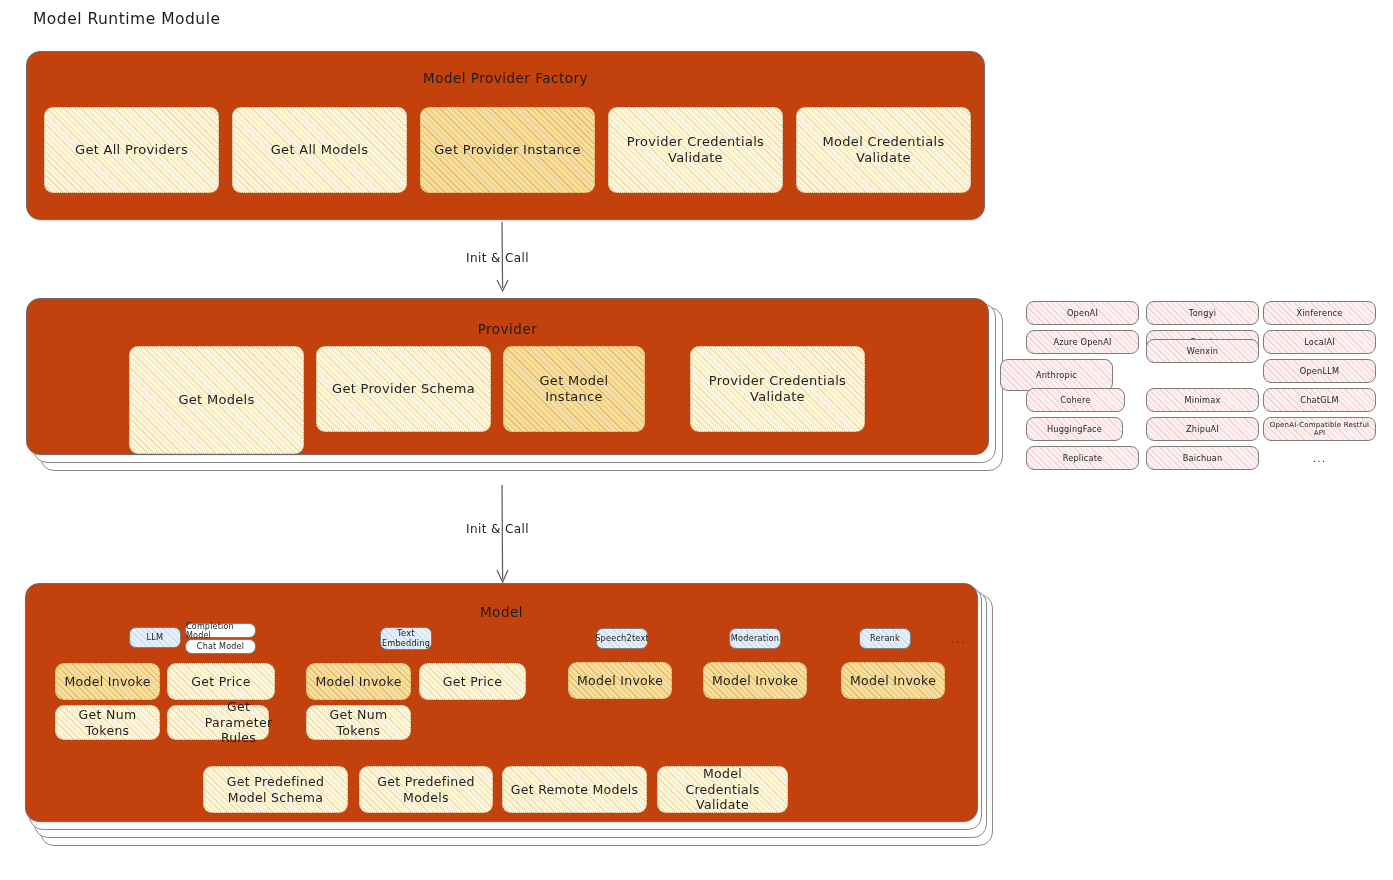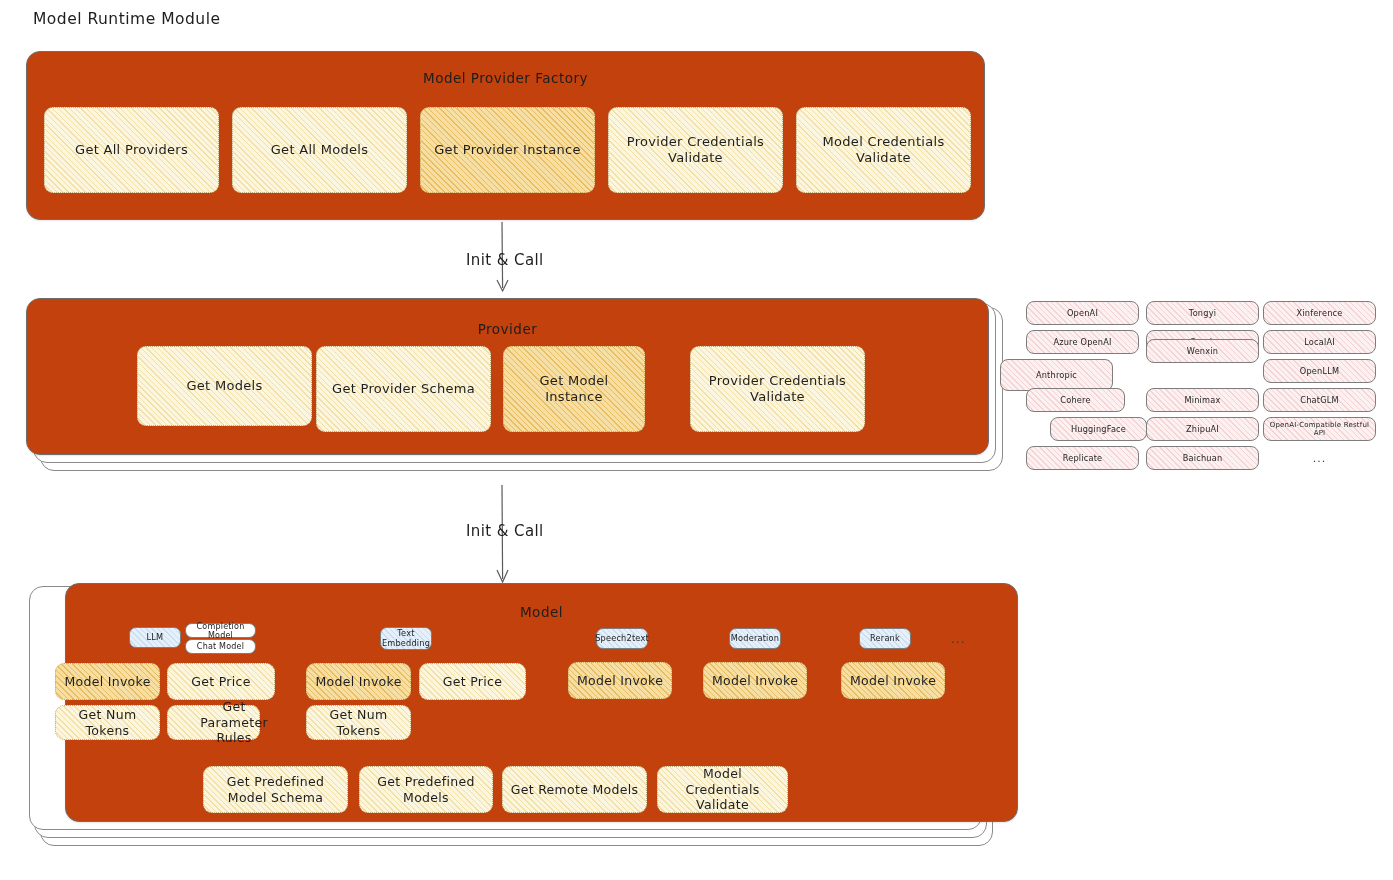--- a/index.html
+++ b/index.html
@@ -97,29 +97,29 @@
     background-image: repeating-linear-gradient(45deg,
        rgba(140,180,220,.30) 0px, rgba(140,180,220,.30) 1px,
        rgba(230,240,250,0) 1px, rgba(230,240,250,0) 4px);
   }
   
   .wtag {
     position: absolute;
     border: 1.2px solid #7d7d7d;
     border-radius: 7px;
     display: flex; align-items: center; justify-content: center;
-    text-align: center;
+    text-align: left;
     font-size: 8px; color: #222; letter-spacing: .2px;
     background: #ffffff;
   }
 
   
   .arrow-wrap { position: absolute; }
   .arrow-label {
-    position: absolute; font-size: 15px; color: #1e1e1e;
+    position: absolute; font-size: 12px; color: #1e1e1e;
     white-space: nowrap; letter-spacing: .4px;
   }
   .model-ellipsis {
     position: absolute; font-size: 12px; color: #3a3a3a; letter-spacing: 1px;
   }
 </style>
 </head>
 <body>
 
 <div id="stage">
@@ -143,30 +143,30 @@
     </svg>
     <div class="arrow-label hand" style="left:-4px; top:29px;">Init &amp; Call</div>
   </div>
 
   <div class="stack-layer" style="left:40px; top:307px; width:963px; height:164px;"></div>
   <div class="stack-layer" style="left:33px; top:303px; width:963px; height:160px;"></div>
   <div class="panel" style="left:26px; top:298px; width:963px; height:157px;">
     <div class="panel-title hand" style="top:22px;">Provider</div>
   </div>
 
-  <div class="hbox light" style="left:137px; top:346px; width:175px; height:80px;">Get Models</div>
+  <div class="hbox light" style="left:129px; top:346px; width:175px; height:108px;">Get Models</div>
   <div class="hbox light" style="left:316px; top:346px; width:175px; height:86px;">Get Provider Schema</div>
   <div class="hbox strong" style="left:503px; top:346px; width:142px; height:86px;">Get Model Instance</div>
   <div class="hbox light" style="left:690px; top:346px; width:175px; height:86px;">Provider Credentials Validate</div>
 
   <div class="ptag" style="left:1026px; top:301px; width:113px; height:24px;">OpenAI</div>
   <div class="ptag" style="left:1026px; top:330px; width:113px; height:24px;">Azure OpenAI</div>
   <div class="ptag" style="left:1000px; top:359px; width:113px; height:32px;">Anthropic</div>
   <div class="ptag" style="left:1026px; top:388px; width:99px; height:24px;">Cohere</div>
-  <div class="ptag" style="left:1026px; top:417px; width:97px; height:24px;margin-left:24px;">HuggingFace</div>
+  <div class="ptag" style="left:1026px; top:417px; width:97px; height:24px;">HuggingFace</div>
   <div class="ptag" style="left:1026px; top:446px; width:113px; height:24px;">Replicate</div>
 
   <div class="ptag" style="left:1146px; top:301px; width:113px; height:24px;">Tongyi</div>
   <div class="ptag" style="left:1146px; top:330px; width:113px; height:24px;">Spark</div>
   <div class="ptag" style="left:1146px; top:339px; width:113px; height:24px;">Wenxin</div>
   <div class="ptag" style="left:1146px; top:388px; width:113px; height:24px;">Minimax</div>
   <div class="ptag" style="left:1146px; top:417px; width:113px; height:24px;">ZhipuAI</div>
   <div class="ptag" style="left:1146px; top:446px; width:113px; height:24px;">Baichuan</div>
 
   <div class="ptag" style="left:1263px; top:301px; width:113px; height:24px;">Xinference</div>
@@ -180,32 +180,32 @@
     <svg width="70" height="100" viewBox="0 0 70 100">
       <path d="M32 0 L32.6 94" stroke="#5a5a5a" stroke-width="1.2" fill="none"></path>
       <path d="M27 85 L32.6 97 L38 85" stroke="#5a5a5a" stroke-width="1.2" fill="none"></path>
     </svg>
     <div class="arrow-label hand" style="left:-4px; top:37px;">Init &amp; Call</div>
   </div>
 
   <div class="stack-layer" style="left:40px; top:594px; width:953px; height:252px;"></div>
   <div class="stack-layer" style="left:34px; top:590px; width:953px; height:248px;"></div>
   <div class="stack-layer" style="left:29px; top:586px; width:953px; height:244px;"></div>
-  <div class="panel" style="left:25px; top:583px; width:953px; height:239px;margin-left:40px;">
+  <div class="panel" style="left:25px; top:583px; width:953px; height:239px;">
     <div class="panel-title hand" style="top:20px;">Model</div>
   </div>
 
   <div class="btag" style="left:129px; top:627px; width:52px; height:21px;">LLM</div>
   <div class="wtag" style="left:185px; top:623px; width:71px; height:15px;">Completion Model</div>
   <div class="wtag" style="left:185px; top:639px; width:71px; height:15px;">Chat Model</div>
 
   <div class="hbox strong small" style="left:55px; top:663px; width:105px; height:37px;">Model Invoke</div>
   <div class="hbox light small" style="left:167px; top:663px; width:108px; height:37px;">Get Price</div>
   <div class="hbox light small" style="left:55px; top:705px; width:105px; height:35px;">Get Num Tokens</div>
-  <div class="hbox light small" style="left:167px; top:705px; width:93px; height:35px;padding-left:47px;">Get Parameter Rules</div>
+  <div class="hbox light small" style="left:167px; top:705px; width:102px; height:35px;padding-left:47px;">Get Parameter Rules</div>
 
   <div class="btag" style="left:380px; top:627px; width:52px; height:23px;">Text Embedding</div>
 
   <div class="hbox strong small" style="left:306px; top:663px; width:105px; height:37px;">Model Invoke</div>
   <div class="hbox light small" style="left:419px; top:663px; width:107px; height:37px;">Get Price</div>
   <div class="hbox light small" style="left:306px; top:705px; width:105px; height:35px;">Get Num Tokens</div>
 
   <div class="btag" style="left:596px; top:628px; width:52px; height:21px;">Speech2text</div>
   <div class="hbox strong small" style="left:568px; top:662px; width:104px; height:37px;">Model Invoke</div>
 

